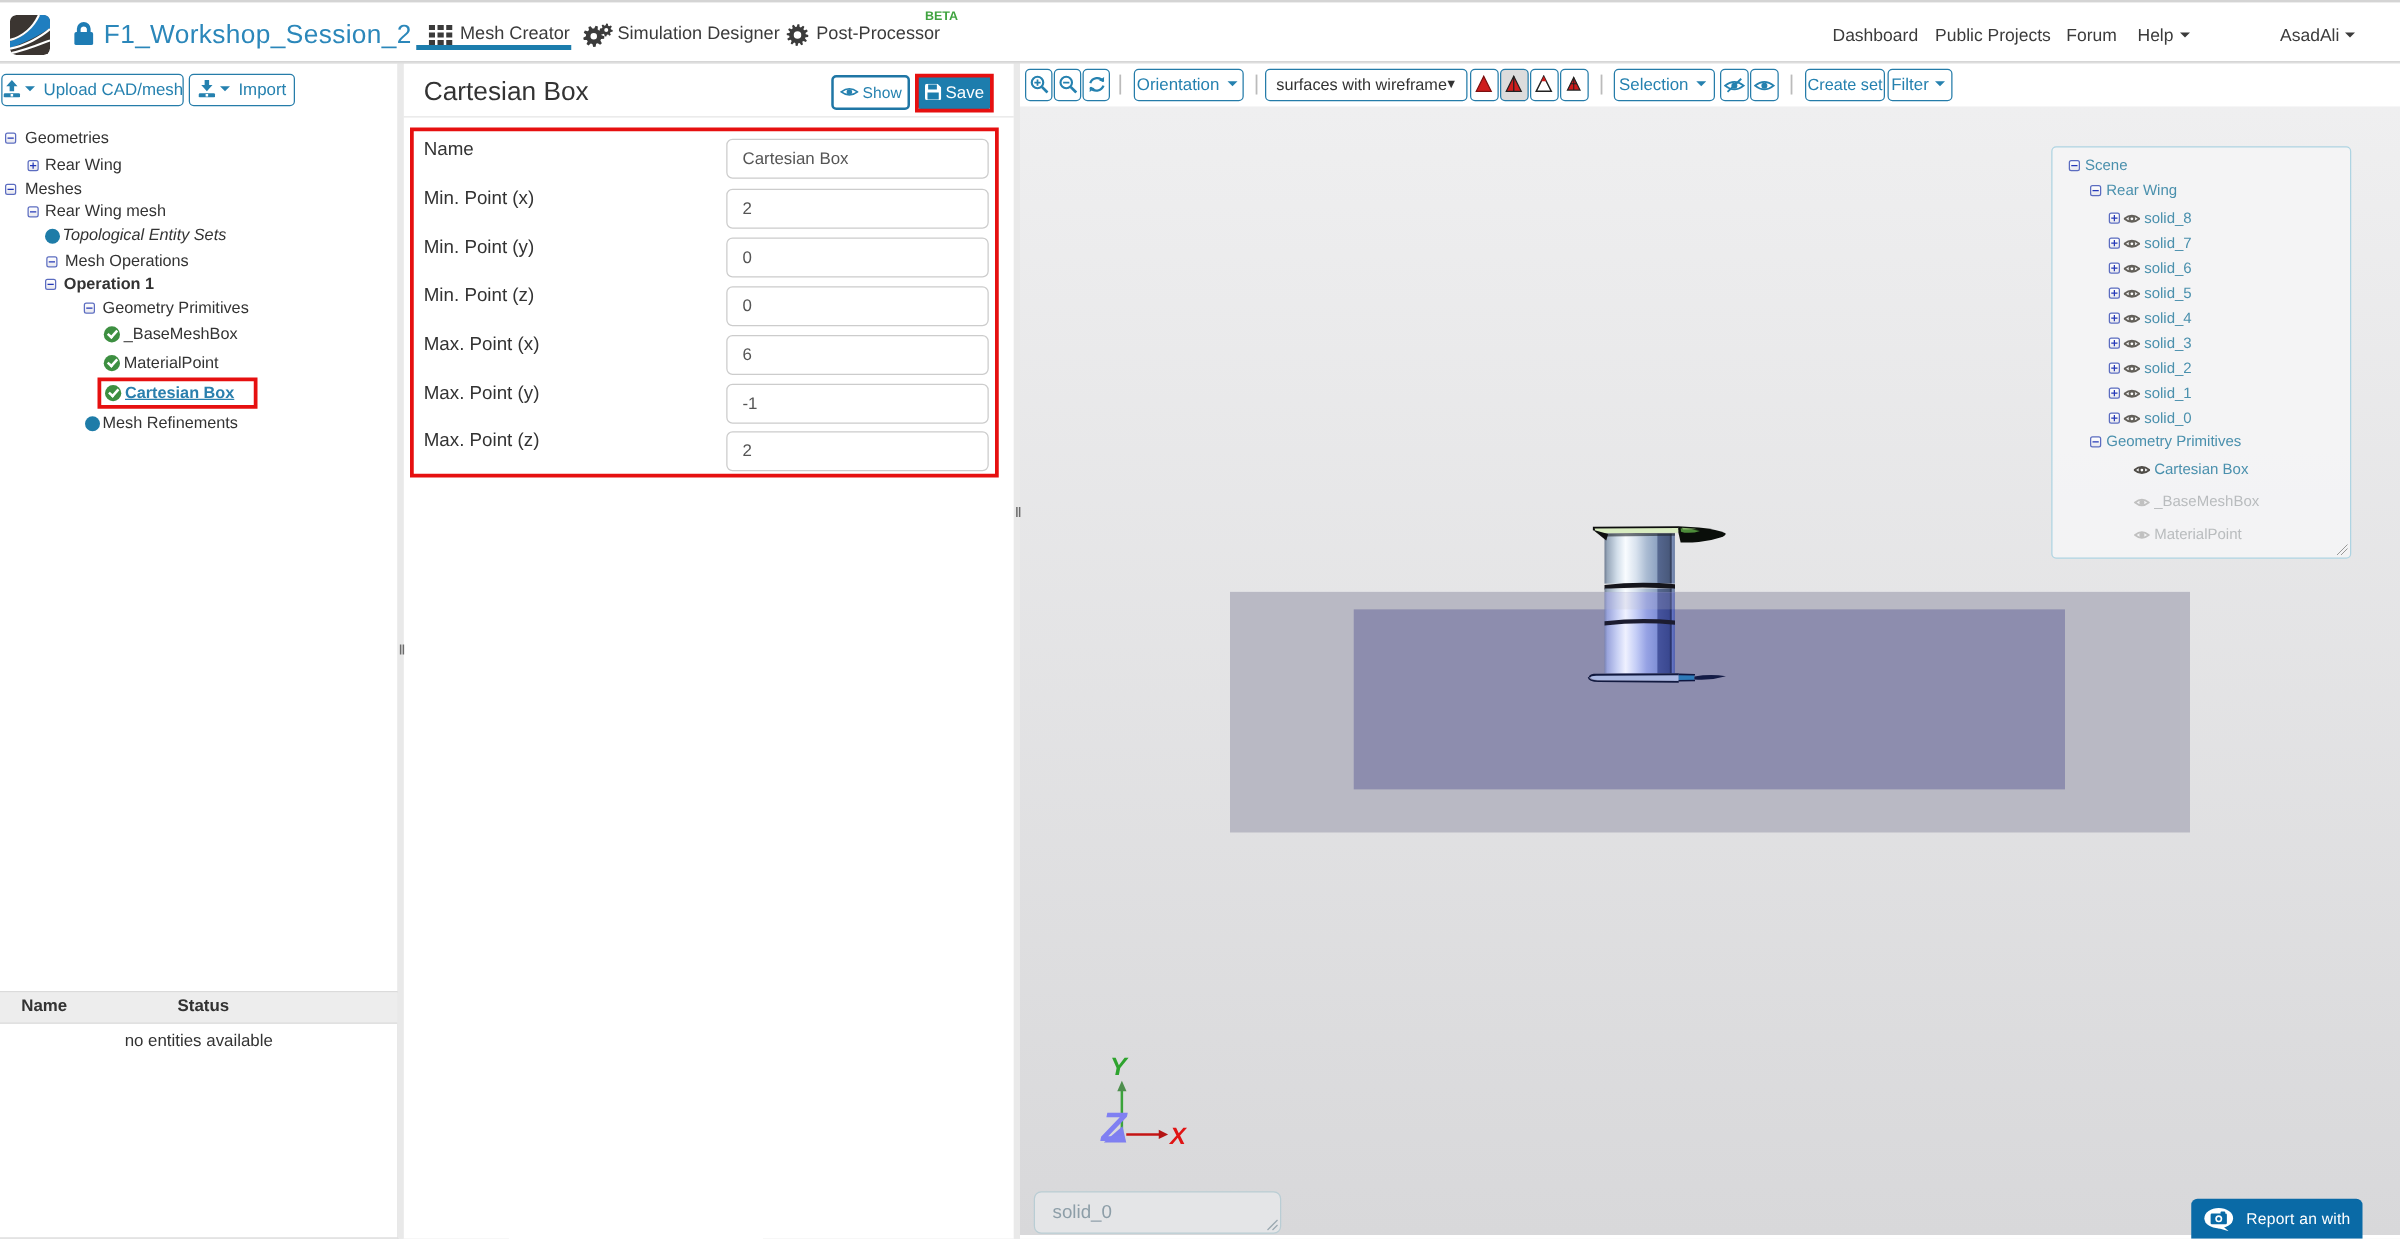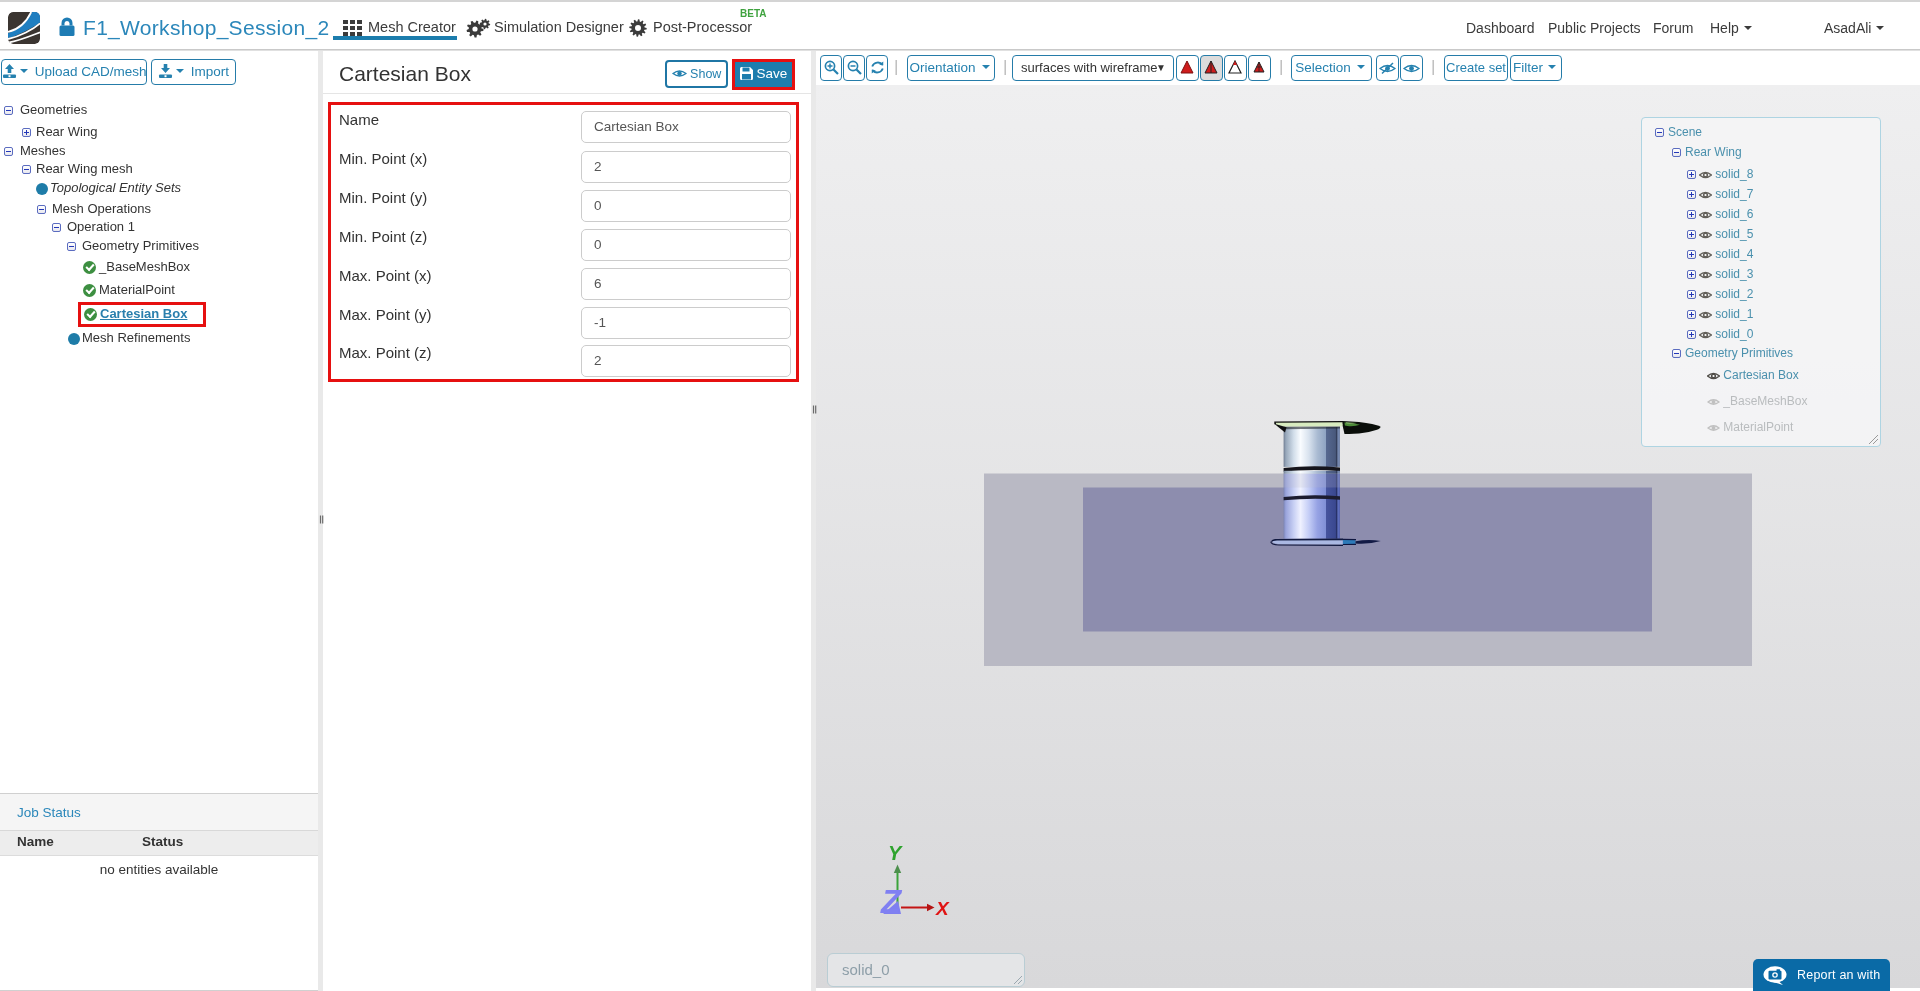--- a/index.html
+++ b/index.html
@@ -179,30 +179,29 @@
           <rect x="1" y="10.5" width="13" height="3.5" rx="1" fill="#2581af"></rect>
           <rect x="6.5" y="11.2" width="2" height="2" fill="#fff"></rect>
         </svg><span class="bcaret"></span> Import</div>
     <div id="tree">
       <div class="trow" style="left:4px;top:51px;text-align:right;"><span class="exic" style="margin-right:7px;"></span>Geometries</div>
       <div class="trow" style="left:22px;top:73px;"><span class="exic plus" style="margin-right:5px;"></span>Rear Wing</div>
       <div class="trow" style="left:4px;top:92px;"><span class="exic" style="margin-right:7px;"></span>Meshes</div>
       <div class="trow" style="left:22px;top:110px;"><span class="exic" style="margin-right:5px;"></span>Rear Wing mesh</div>
       <div class="trow" style="left:36px;top:129px;font-style:italic;"><span class="dotic" style="margin-right:2px;"></span>Topological Entity Sets</div>
       <div class="trow" style="left:37px;top:150px;"><span class="exic" style="margin-right:6px;"></span>Mesh Operations</div>
-      <div class="trow" style="left:52px;top:168px;"><span class="exic" style="margin-right:6px;"></span>Operation 1</div>
+      <div class="trow" style="left:36px;top:168px;font-weight:bold;"><span class="exic" style="margin-right:6px;"></span>Operation 1</div>
       <div class="trow" style="left:67px;top:187px;"><span class="exic" style="margin-right:6px;"></span>Geometry Primitives</div>
       <div class="trow" style="left:83px;top:208px;"><span class="chkic" style="margin-right:3px;"></span>_BaseMeshBox</div>
       <div class="trow" style="left:83px;top:231px;"><span class="chkic" style="margin-right:3px;"></span>MaterialPoint</div>
       <div class="trow" style="left:84px;top:255px;"><span class="chkic" style="margin-right:3px;"></span><span class="cblink">Cartesian Box</span></div>
       <div class="trow" style="left:68px;top:279px;"><span class="dotic" style="margin-right:2px;"></span>Mesh Refinements</div>
       <div id="cbred"></div>
     </div>
     <div id="jobstatus">
-      <div id="jshead">Job Status</div>
       <div id="jsthead">
           <span>Name</span>
           <span>Status</span>
         </div>
       <div id="jsempty">no entities available</div>
     </div>
   </div>
   <div class="vdiv" id="vd1"></div>
   <svg class="grip" style="left:318.5px; top:515px;" width="5" height="9">
       <line x1="1.5" y1="0.5" x2="1.5" y2="8.5" stroke="#6b6b6b" stroke-width="1.2"></line>

